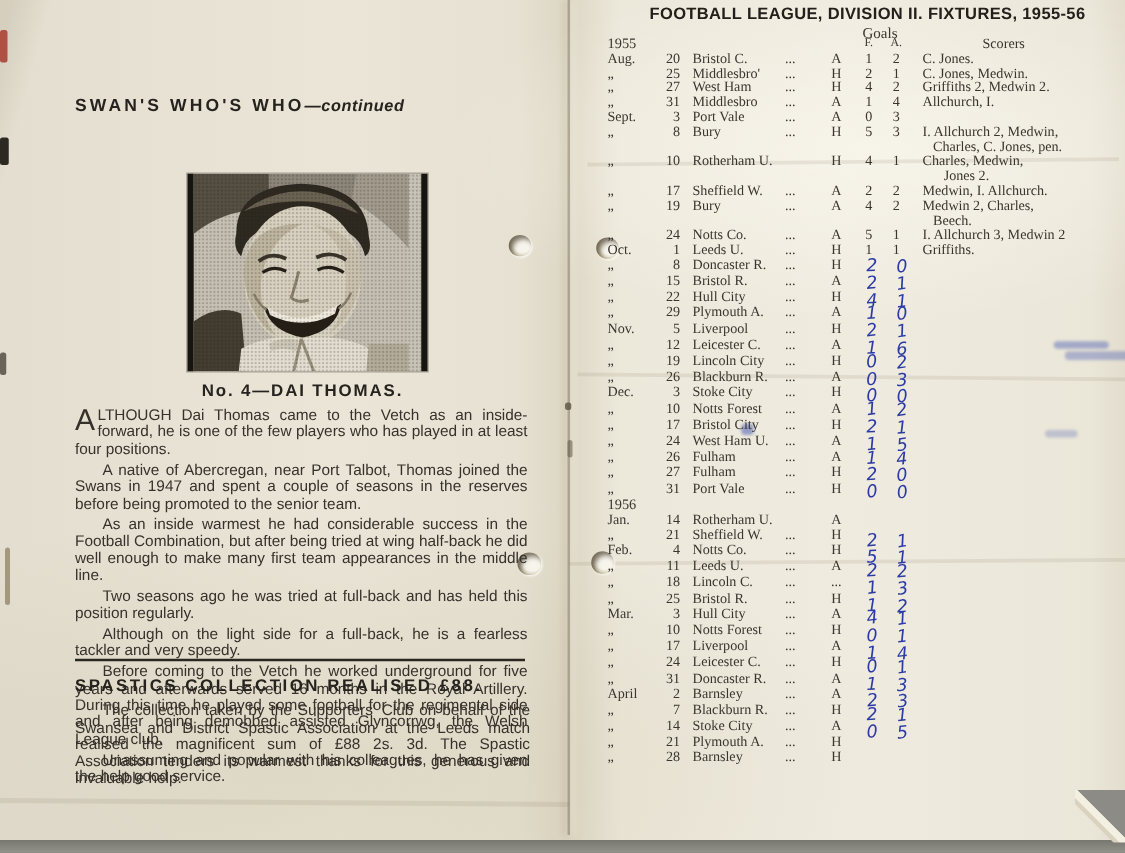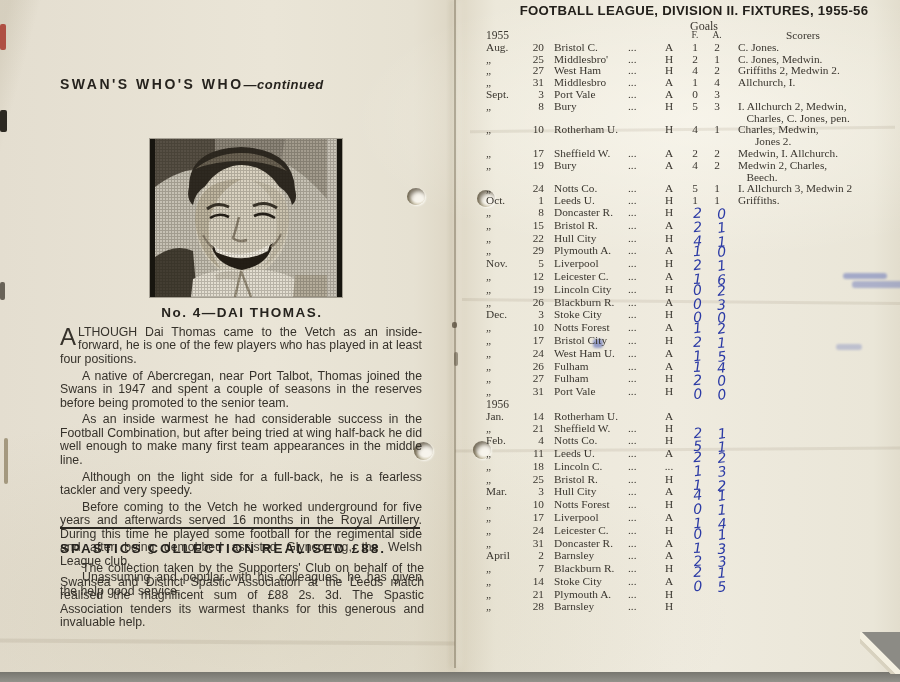--- a/index.html
+++ b/index.html
@@ -116,20 +116,21 @@
       <path d="M60,136 Q70,130 84,133 L82,142 Q70,138 62,142 Z" fill="#cfc9ba"></path>
     </svg>
     <div class="halftone"></div>
   </div>
 
   <div id="photo-caption">No. 4—DAI THOMAS.</div>
   <div id="bio">
       <p class="first"><span class="dropcap">A</span>LTHOUGH Dai Thomas came to the Vetch as an inside-forward, he is one of the few players who has played in at least four positions.</p>
       <p>A native of Abercregan, near Port Talbot, Thomas joined the Swans in 1947 and spent a couple of seasons in the reserves before being promoted to the senior team.</p>
       <p>As an inside warmest he had considerable success in the Football Combination, but after being tried at wing half-back he did well enough to make many first team appearances in the middle line.</p>
+      <p>Two seasons ago he was tried at full-back and has held this position regularly.</p>
       <p>Although on the light side for a full-back, he is a fearless tackler and very speedy.</p>
       <p>Before coming to the Vetch he worked underground for five years and afterwards served 16 months in the Royal Artillery.  During this time he played some football for the regimental side and after being demobbed assisted Glyncorrwg, the Welsh League club.</p>
       <p>Unassuming and popular with his colleagues, he has given the help good service.</p>
     </div>
   <div id="rule"></div>
   <div id="collection-heading">SPASTICS COLLECTION REALISED £88.</div>
   <div id="collection-body">The collection taken by the Supporters' Club on behalf of the Swansea and District Spastic Association at the Leeds match realised the magnificent sum of £88 2s. 3d.  The Spastic Association tenders its warmest thanks for this generous and invaluable help.</div>
 
   <div id="fx-title">FOOTBALL LEAGUE, DIVISION II. FIXTURES, 1955-56</div>
   <div id="fx-goals">Goals</div>

